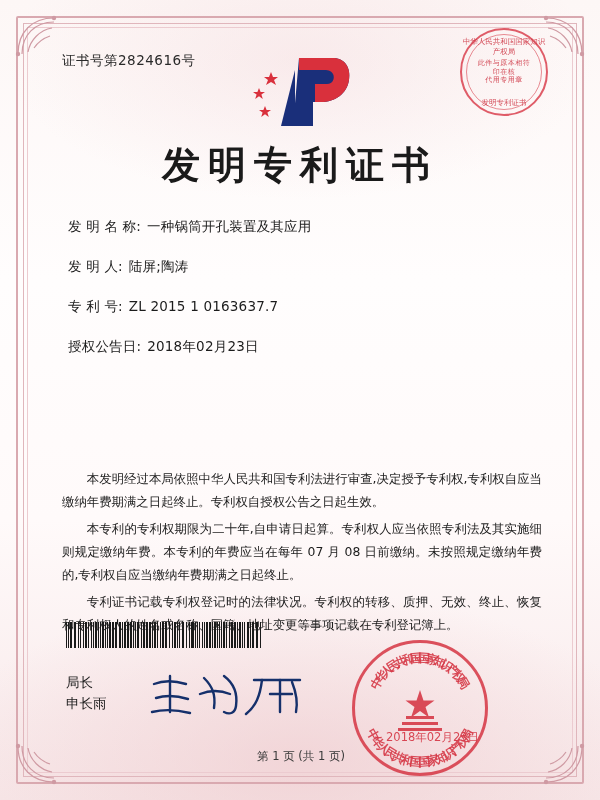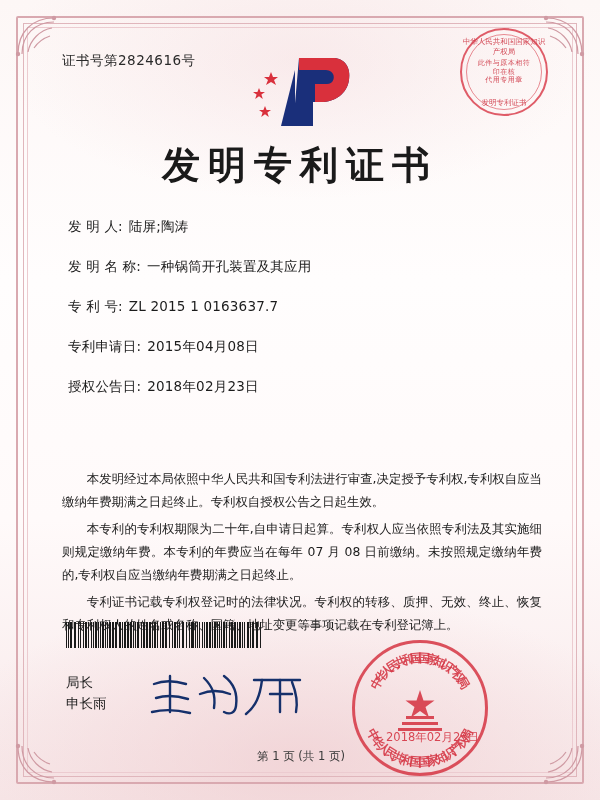--- a/index.html
+++ b/index.html
@@ -344,34 +344,30 @@
         <polygon points="18,36 19.6,40 24,40 20.4,42.6 21.8,47 18,44.3 14.2,47 15.6,42.6 12,40 16.4,40"></polygon>
         <polygon points="24,54 25.6,58 30,58 26.4,60.6 27.8,65 24,62.3 20.2,65 21.6,60.6 18,58 22.4,58"></polygon>
       </g>
     </svg>
   </div>
 
   <div class="title">发明专利证书</div>
 
   <div class="fields">
     <div class="field-row">
+      <span class="field-label">发 明 名 称:</span>
+      <span class="field-value">一种锅筒开孔装置及其应用</span>
+    </div>
+    <div class="field-row">
       <span class="field-label">发 明 人:</span>
       <span class="field-value">陆屏;陶涛</span>
     </div>
     <div class="field-row">
-      <span class="field-label">发 明 名 称:</span>
-      <span class="field-value">一种锅筒开孔装置及其应用</span>
-    </div>
-    <div class="field-row">
       <span class="field-label">专 利 号:</span>
       <span class="field-value">ZL 2015 1 0163637.7</span>
-    </div>
-    <div class="field-row">
-      <span class="field-label">专利申请日:</span>
-      <span class="field-value">2015年04月08日</span>
     </div>
     <div class="field-row">
       <span class="field-label">授权公告日:</span>
       <span class="field-value">2018年02月23日</span>
     </div>
   </div>
 
   <div class="paragraphs">
     <p>本发明经过本局依照中华人民共和国专利法进行审查,决定授予专利权,专利权自应当缴纳年费期满之日起终止。专利权自授权公告之日起生效。</p>
     <p>本专利的专利权期限为二十年,自申请日起算。专利权人应当依照专利法及其实施细则规定缴纳年费。本专利的年费应当在每年 07 月 08 日前缴纳。未按照规定缴纳年费的,专利权自应当缴纳年费期满之日起终止。</p>

